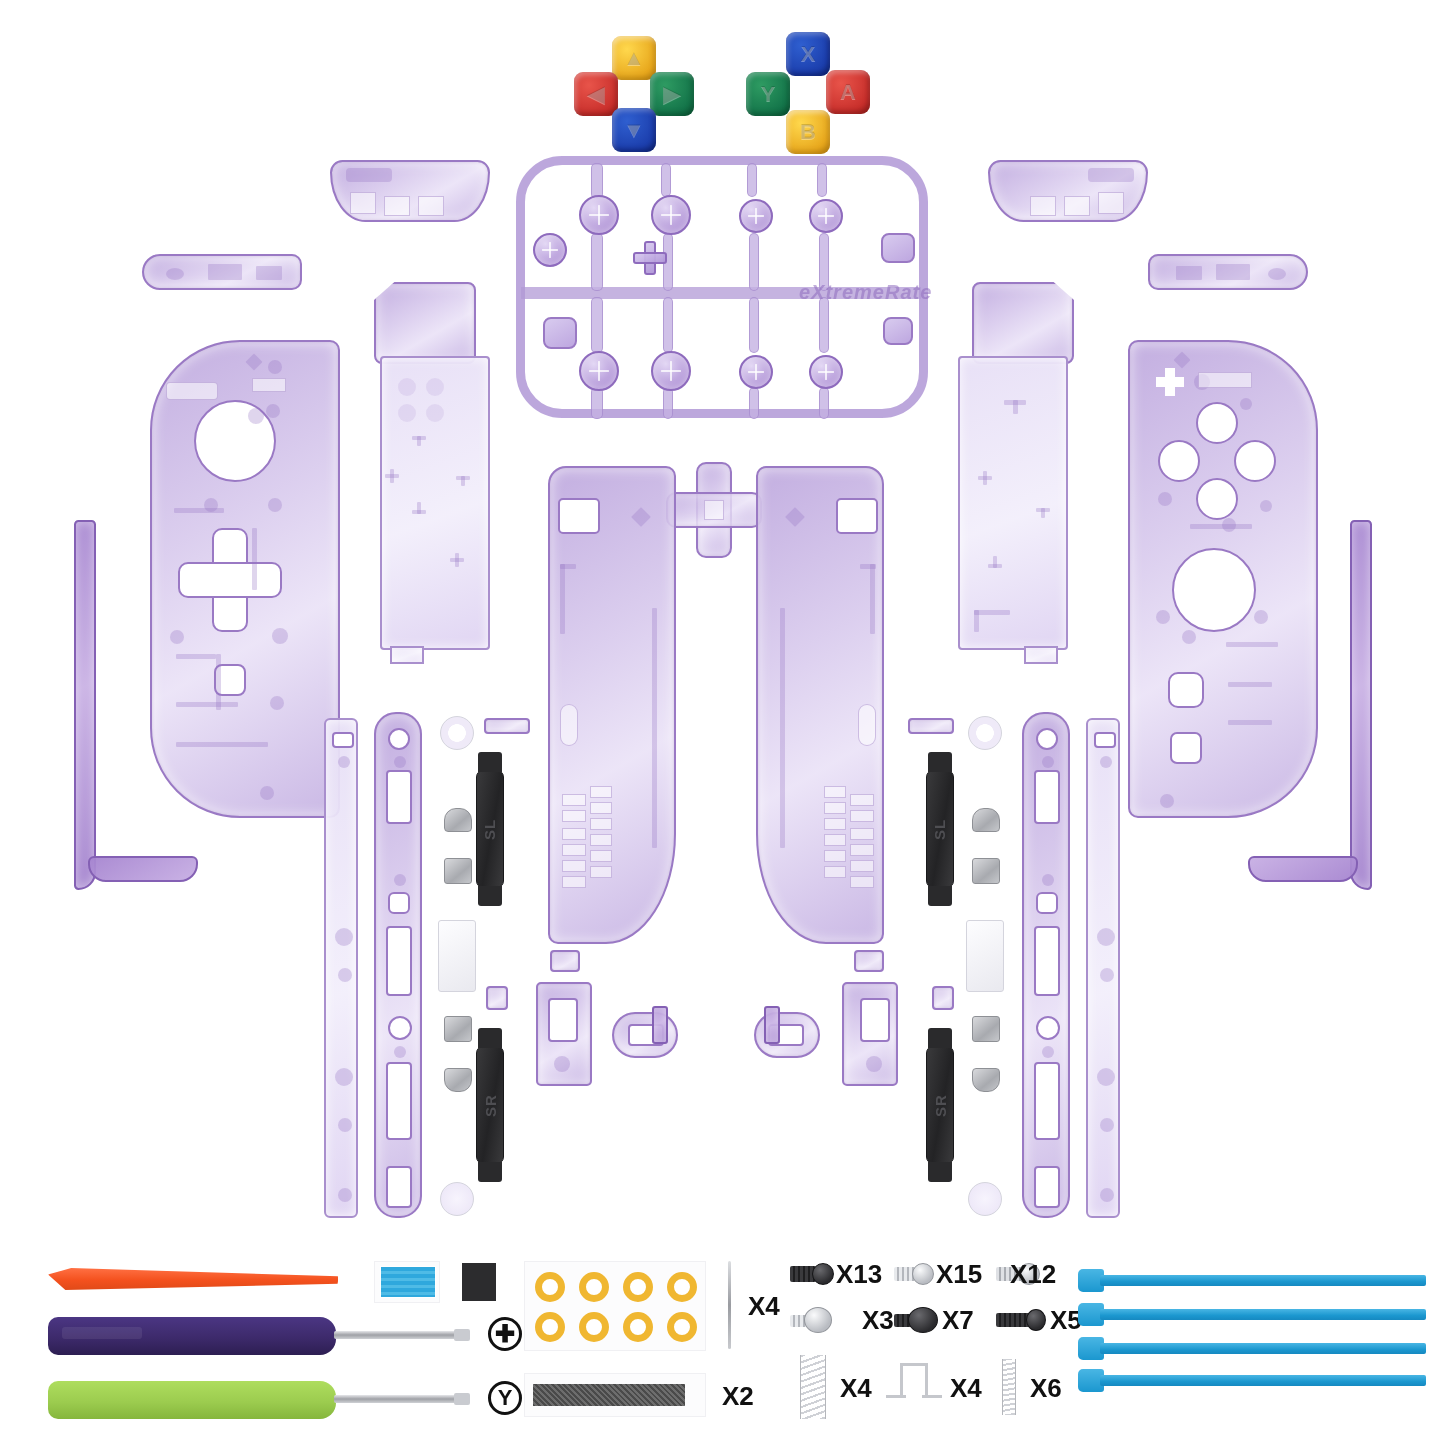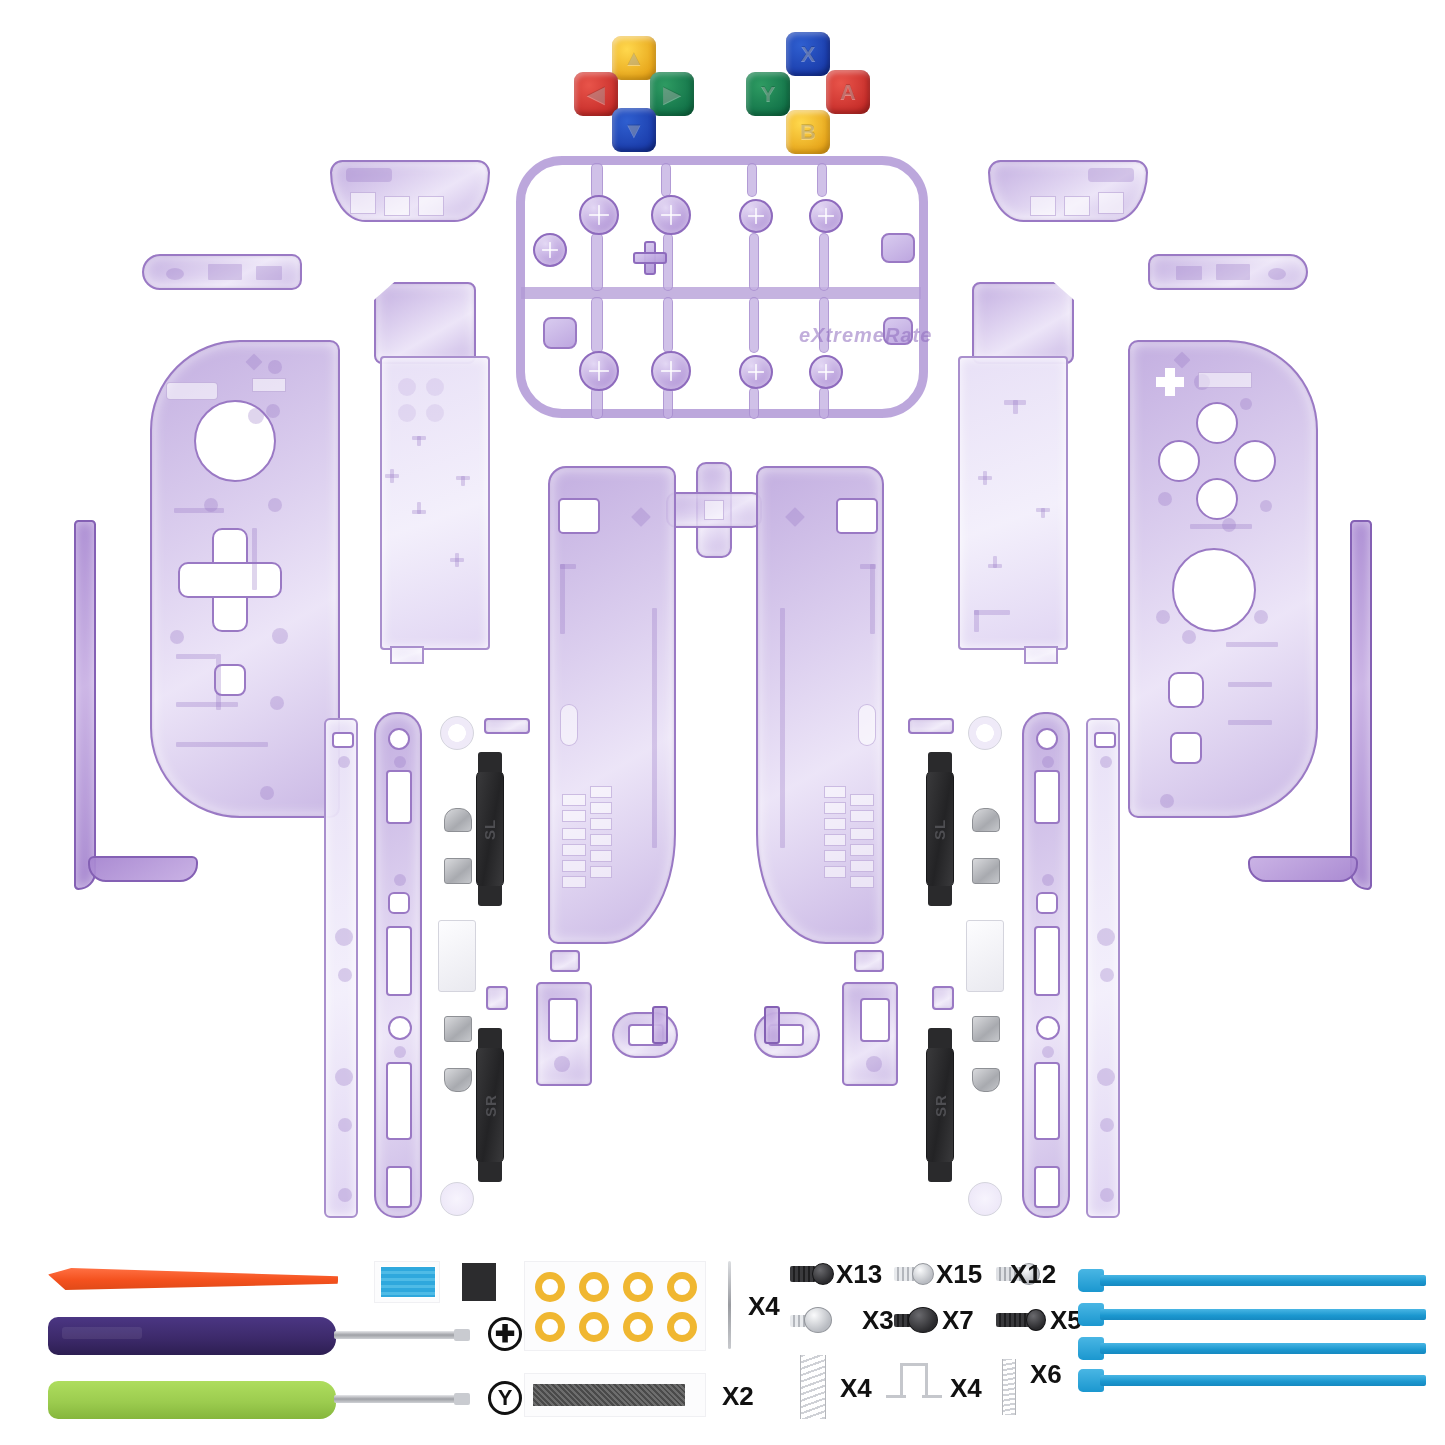--- a/index.html
+++ b/index.html
@@ -84,21 +84,20 @@
   .sprue-sq {
     position:absolute; border-radius:8px;
     background: linear-gradient(150deg, rgba(214,200,238,.95), rgba(186,162,222,.95));
     border:2px solid #9a79c4;
   }
   #sprue-logo {
     position:absolute; font-style: italic; font-weight: bold;
     font-size: 20px; letter-spacing: 1px;
     color: rgba(142,107,189,.55);
     white-space: nowrap;
-    margin-top: 43px;
   }
 
   
   .slsr {
     position:absolute;
     background: linear-gradient(100deg, #3a3a3c, #232325 55%, #3a3a3c);
     border-radius: 7px;
     border:1px solid #18181a;
     display:flex; align-items:center; justify-content:center;
   }
@@ -598,21 +597,21 @@
     <div class="abs" style="left:886px;top:108px;width:56px;height:46px;">
       <div style="position:absolute;left:14px;top:0;width:28px;height:3px;background:#c5c7cc;"></div>
       <div style="position:absolute;left:14px;top:0;width:3px;height:34px;background:#c5c7cc;"></div>
       <div style="position:absolute;left:39px;top:0;width:3px;height:34px;background:#c5c7cc;"></div>
       <div style="position:absolute;left:0;top:32px;width:20px;height:3px;background:#c5c7cc;"></div>
       <div style="position:absolute;left:36px;top:32px;width:20px;height:3px;background:#c5c7cc;"></div>
     </div>
     <div class="qty" style="left:950px;top:118px;">X4</div>
 
     <div class="spring" style="left:1002px;top:104px;width:14px;height:56px;background:repeating-linear-gradient(170deg,#cfd1d6 0 2px,transparent 2px 5px);"></div>
-    <div class="qty" style="left:1030px;top:104px;">X6</div>
+    <div class="qty" style="left:1030px;top:118px;">X6</div>
 
     <div class="abs" style="left:1078px;top:8px;width:352px;height:134px;">
       <div class="tie-head" style="left:0;top:6px;"></div>
       <div class="tie" style="left:22px;top:12px;width:326px;"></div>
       <div class="tie-head" style="left:0;top:40px;"></div>
       <div class="tie" style="left:22px;top:46px;width:326px;"></div>
       <div class="tie-head" style="left:0;top:74px;"></div>
       <div class="tie" style="left:22px;top:80px;width:326px;"></div>
       <div class="tie-head" style="left:0;top:106px;"></div>
       <div class="tie" style="left:22px;top:112px;width:326px;"></div>

